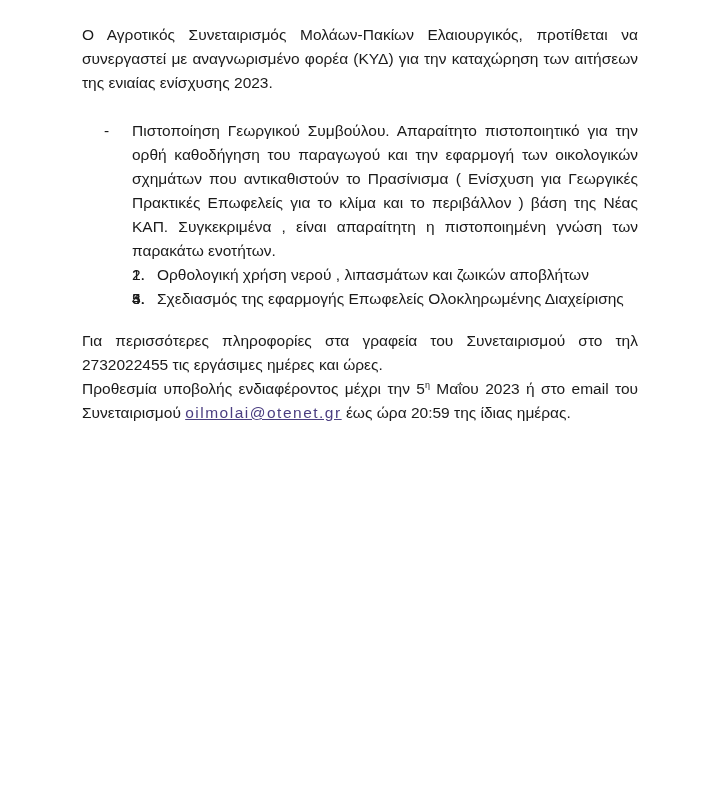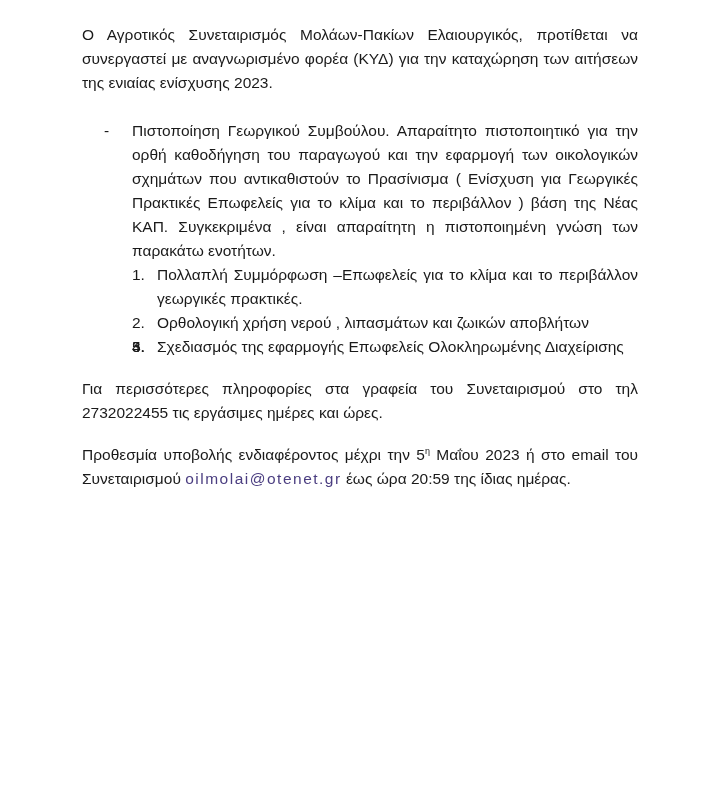--- a/index.html
+++ b/index.html
@@ -11,35 +11,35 @@
   .page { position: absolute; left: 82px; top: 23px; width: 556px; }
   p { margin: 0; line-height: 24px; text-align: justify; }
   .para1 { margin-bottom: 24px; }
   .para2 { margin-bottom: 18px; }
   .bold { font-weight: bold; }
   .bullet { position: relative; padding-left: 50px; margin-bottom: 0; }
   .bullet .dash { position: absolute; left: 22px; top: 0; }
   ol { margin: 0; padding: 0; list-style: none; }
   ol li { position: relative; padding-left: 75px; line-height: 24px; text-align: justify; }
   ol li .num { position: absolute; left: 50px; top: 0; }
-  .para3 { margin-top: 18px; margin-bottom: 18px; }
-  a.email { color: #4a3d80; letter-spacing: 1.5px; }
+  .para3 { margin-top: 18px; }
+  a.email { color: #4a3d80; text-decoration: underline; letter-spacing: 1.5px; }
   sup { font-size: 9px; vertical-align: 6px; line-height: 0; }
 </style>
 </head>
 <body>
 
 <div class="page">
   <p class="para1">Ο Αγροτικός Συνεταιρισμός Μολάων-Πακίων Ελαιουργικός, προτίθεται να συνεργαστεί με αναγνωρισμένο φορέα (ΚΥΔ) για την καταχώρηση των αιτήσεων της ενιαίας ενίσχυσης 2023.</p>
 
 
   <p class="bullet"><span class="dash">-</span><span>Πιστοποίηση Γεωργικού Συμβούλου. Απαραίτητο πιστοποιητικό για την ορθή καθοδήγηση του παραγωγού και την εφαρμογή των οικολογικών σχημάτων που αντικαθιστούν το Πρασίνισμα ( Ενίσχυση για Γεωργικές Πρακτικές Επωφελείς για το κλίμα και το περιβάλλον ) βάση της Νέας ΚΑΠ. Συγκεκριμένα , είναι απαραίτητη η πιστοποιημένη γνώση των παρακάτω ενοτήτων.</span></p>
 
   <ol>
-    <li><span class="num">1.</span><span>Πολλαπλή Συμμόρφωση –Επωφελείς για το κλίμα και το περιβάλλον γεωργικές πρακτικές.</span></li>
+    <li><span class="num">1.</span></li>
     <li><span class="num">2.</span><span>Ορθολογική χρήση νερού , λιπασμάτων και ζωικών αποβλήτων</span></li>
     <li><span class="num">3.</span></li>
     <li><span class="num">4.</span></li>
     <li><span class="num">5.</span><span>Σχεδιασμός της εφαρμογής Επωφελείς Ολοκληρωμένης Διαχείρισης</span></li>
   </ol>
 
   <p class="para3">Για περισσότερες πληροφορίες στα γραφεία του Συνεταιρισμού στο τηλ 2732022455 τις εργάσιμες ημέρες και ώρες.</p>
 
   <p><span>Προθεσμία υποβολής ενδιαφέροντος  μέχρι την 5</span><sup>η</sup><span> Μαΐου 2023 ή  στο email του Συνεταιρισμού </span><a class="email">oilmolai@otenet.gr</a><span> έως ώρα 20:59 της ίδιας ημέρας.</span></p>
 </div>

